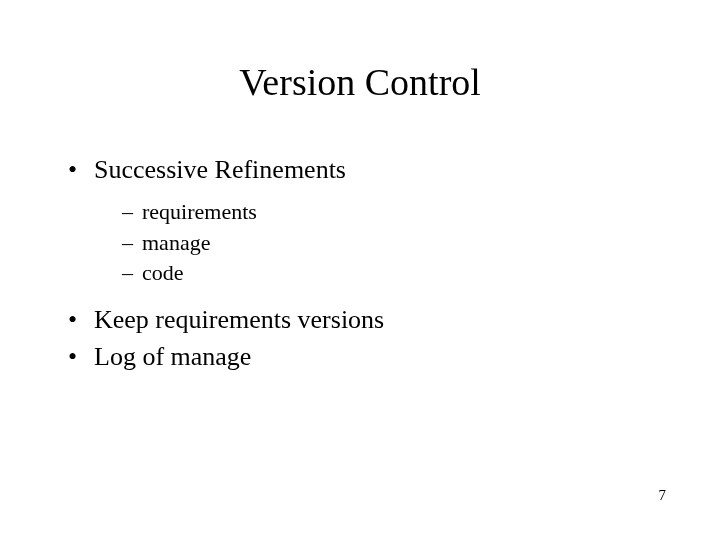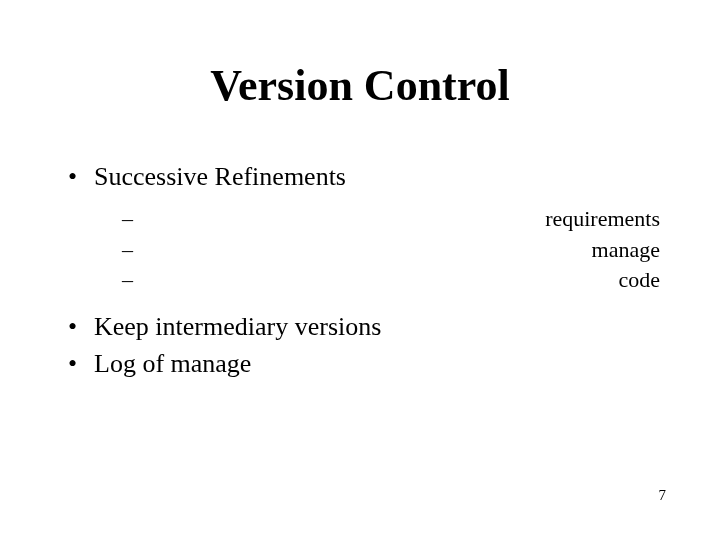--- a/index.html
+++ b/index.html
@@ -6,22 +6,22 @@
     html, body { width: 720px; height: 540px; }
     body {
       font-family: "Times New Roman", Times, serif;
       background: #fff;
       color: #000;
       position: relative;
       padding: 40px 60px 40px 60px;
     }
     .title {
       text-align: center;
-      font-size: 44px;
-      font-weight: bold;
+      font-size: 38px;
+      font-weight: normal;
       margin-top: 20px;
       margin-bottom: 48px;
     }
     ul.level1 {
       list-style: none;
       font-size: 26px;
       line-height: 1.35;
       padding-left: 8px;
     }
     ul.level1 > li {
@@ -41,21 +41,20 @@
       font-size: 22px;
       line-height: 1.35;
       padding-left: 28px;
       margin-top: 10px;
       margin-bottom: 14px;
     }
     ul.level2 > li {
       position: relative;
       padding-left: 20px;
       margin-bottom: 1px;
-      text-align: right;
     }
     ul.level2 > li::before {
       content: "–";
       position: absolute;
       left: 0;
       top: 0;
     }
     .pagenum {
       position: absolute;
       bottom: 36px;
@@ -77,20 +76,20 @@
       </li>
       <li>
         <span>manage</span>
       </li>
       <li>
         <span>code</span>
       </li>
     </ul>
   </li>
   <li>
-    <span>Keep intermediary versions</span>
+    <span>Keep requirements versions</span>
   </li>
   <li>
     <span>Log of manage</span>
   </li>
 </ul>
 
 <div class="pagenum">7</div>
 
 </body></html>

